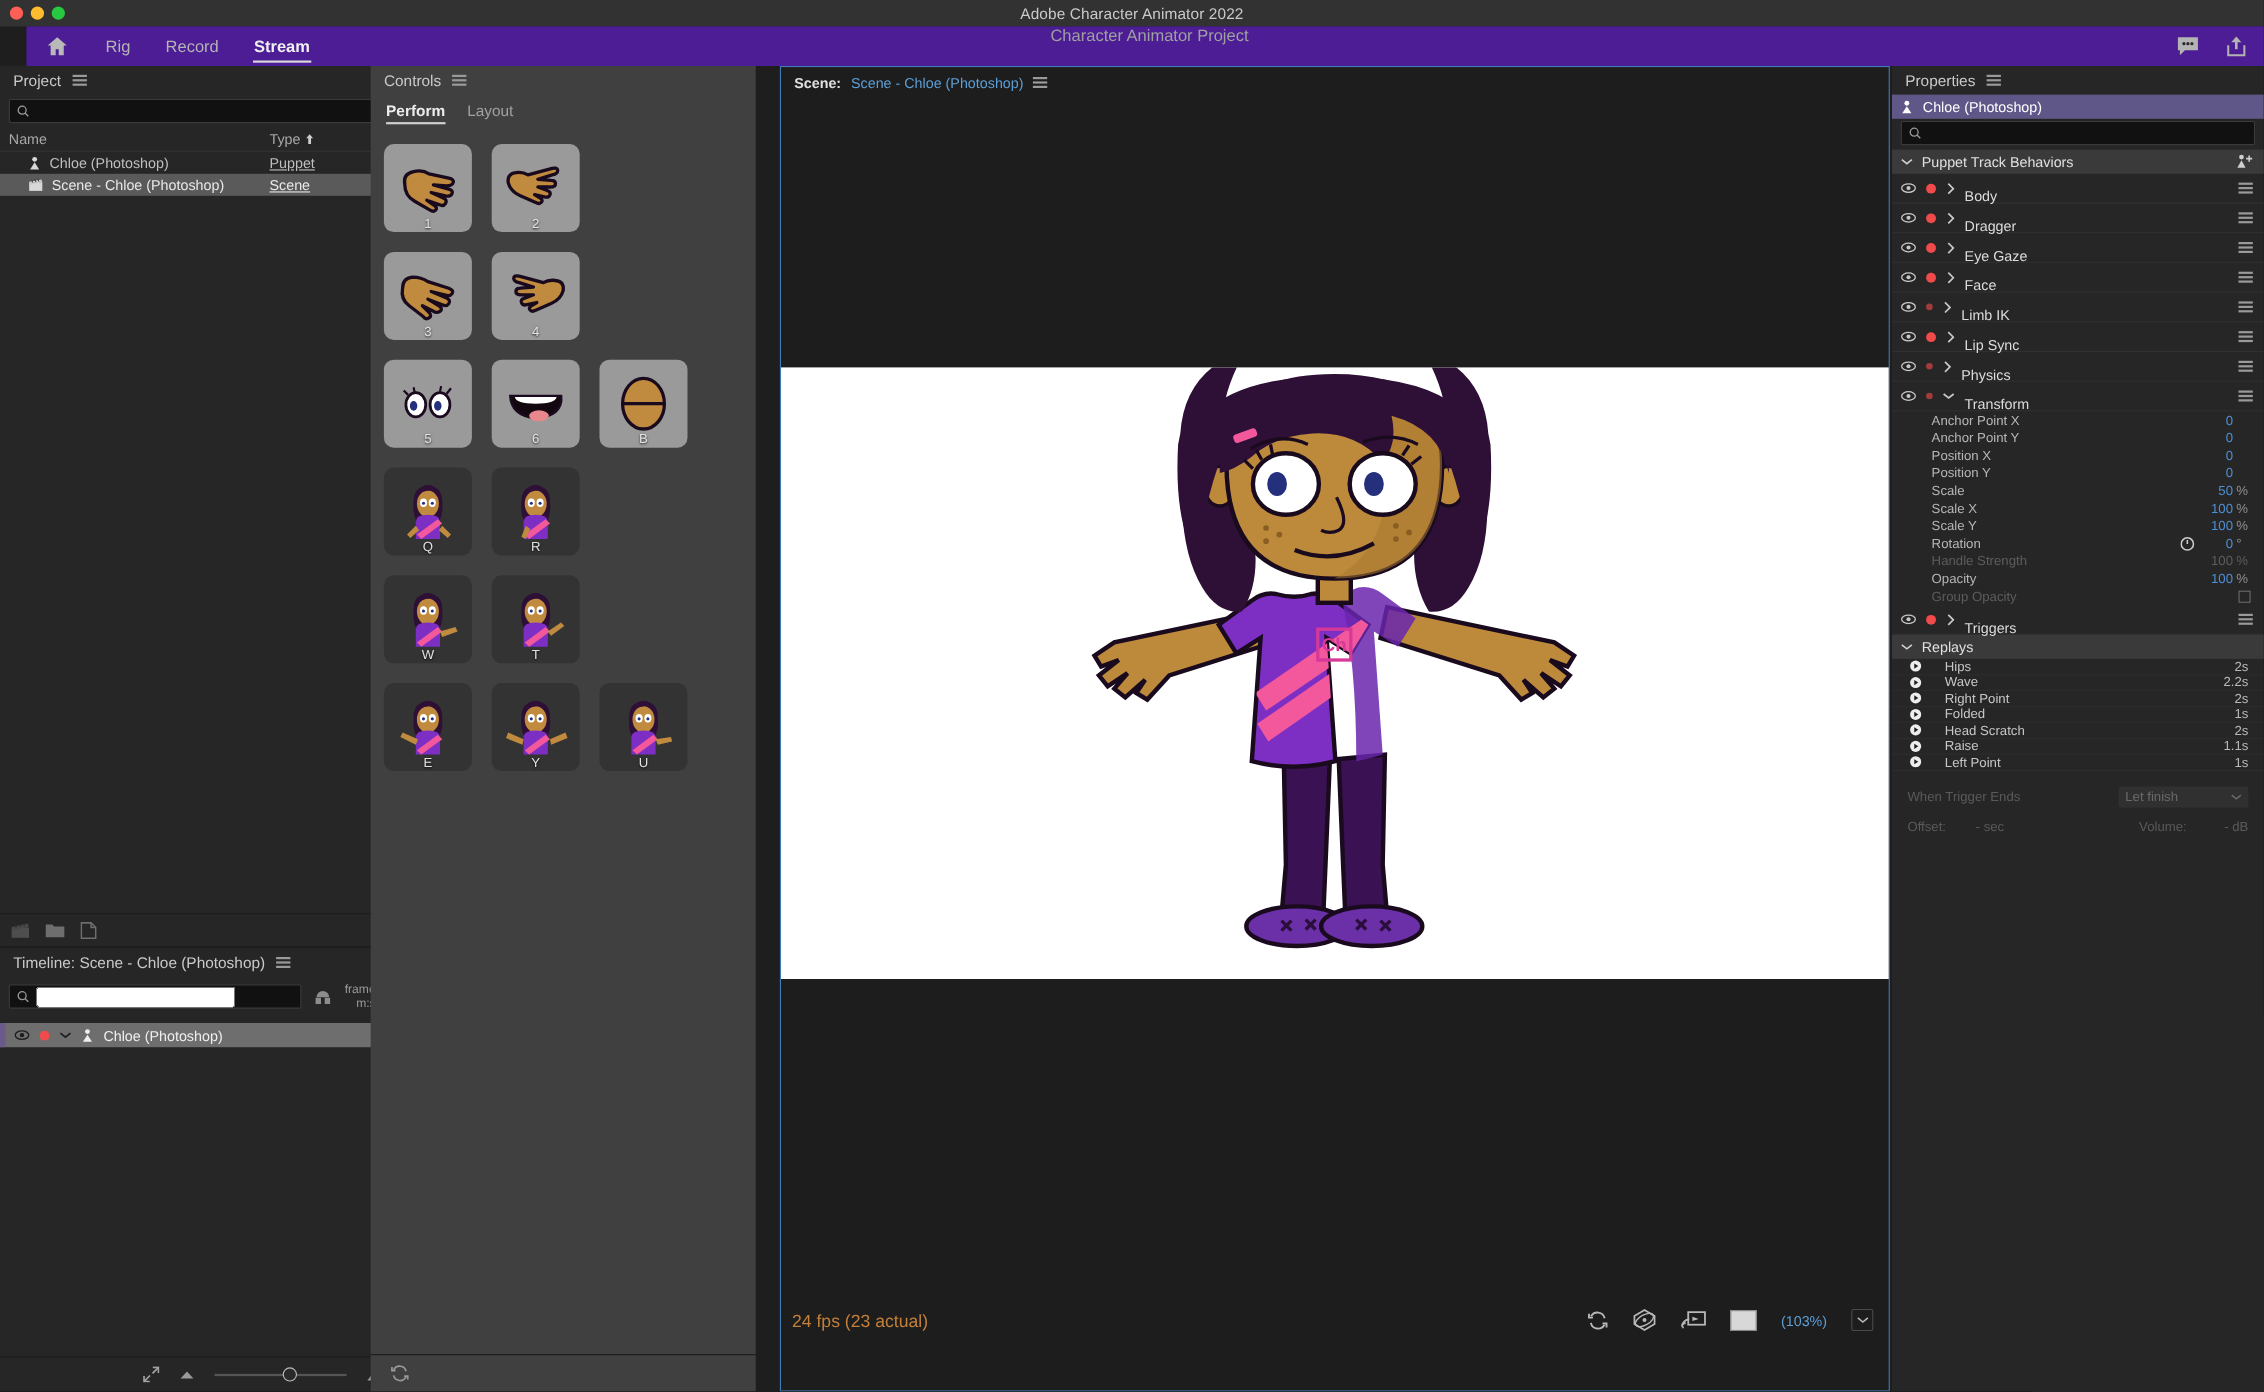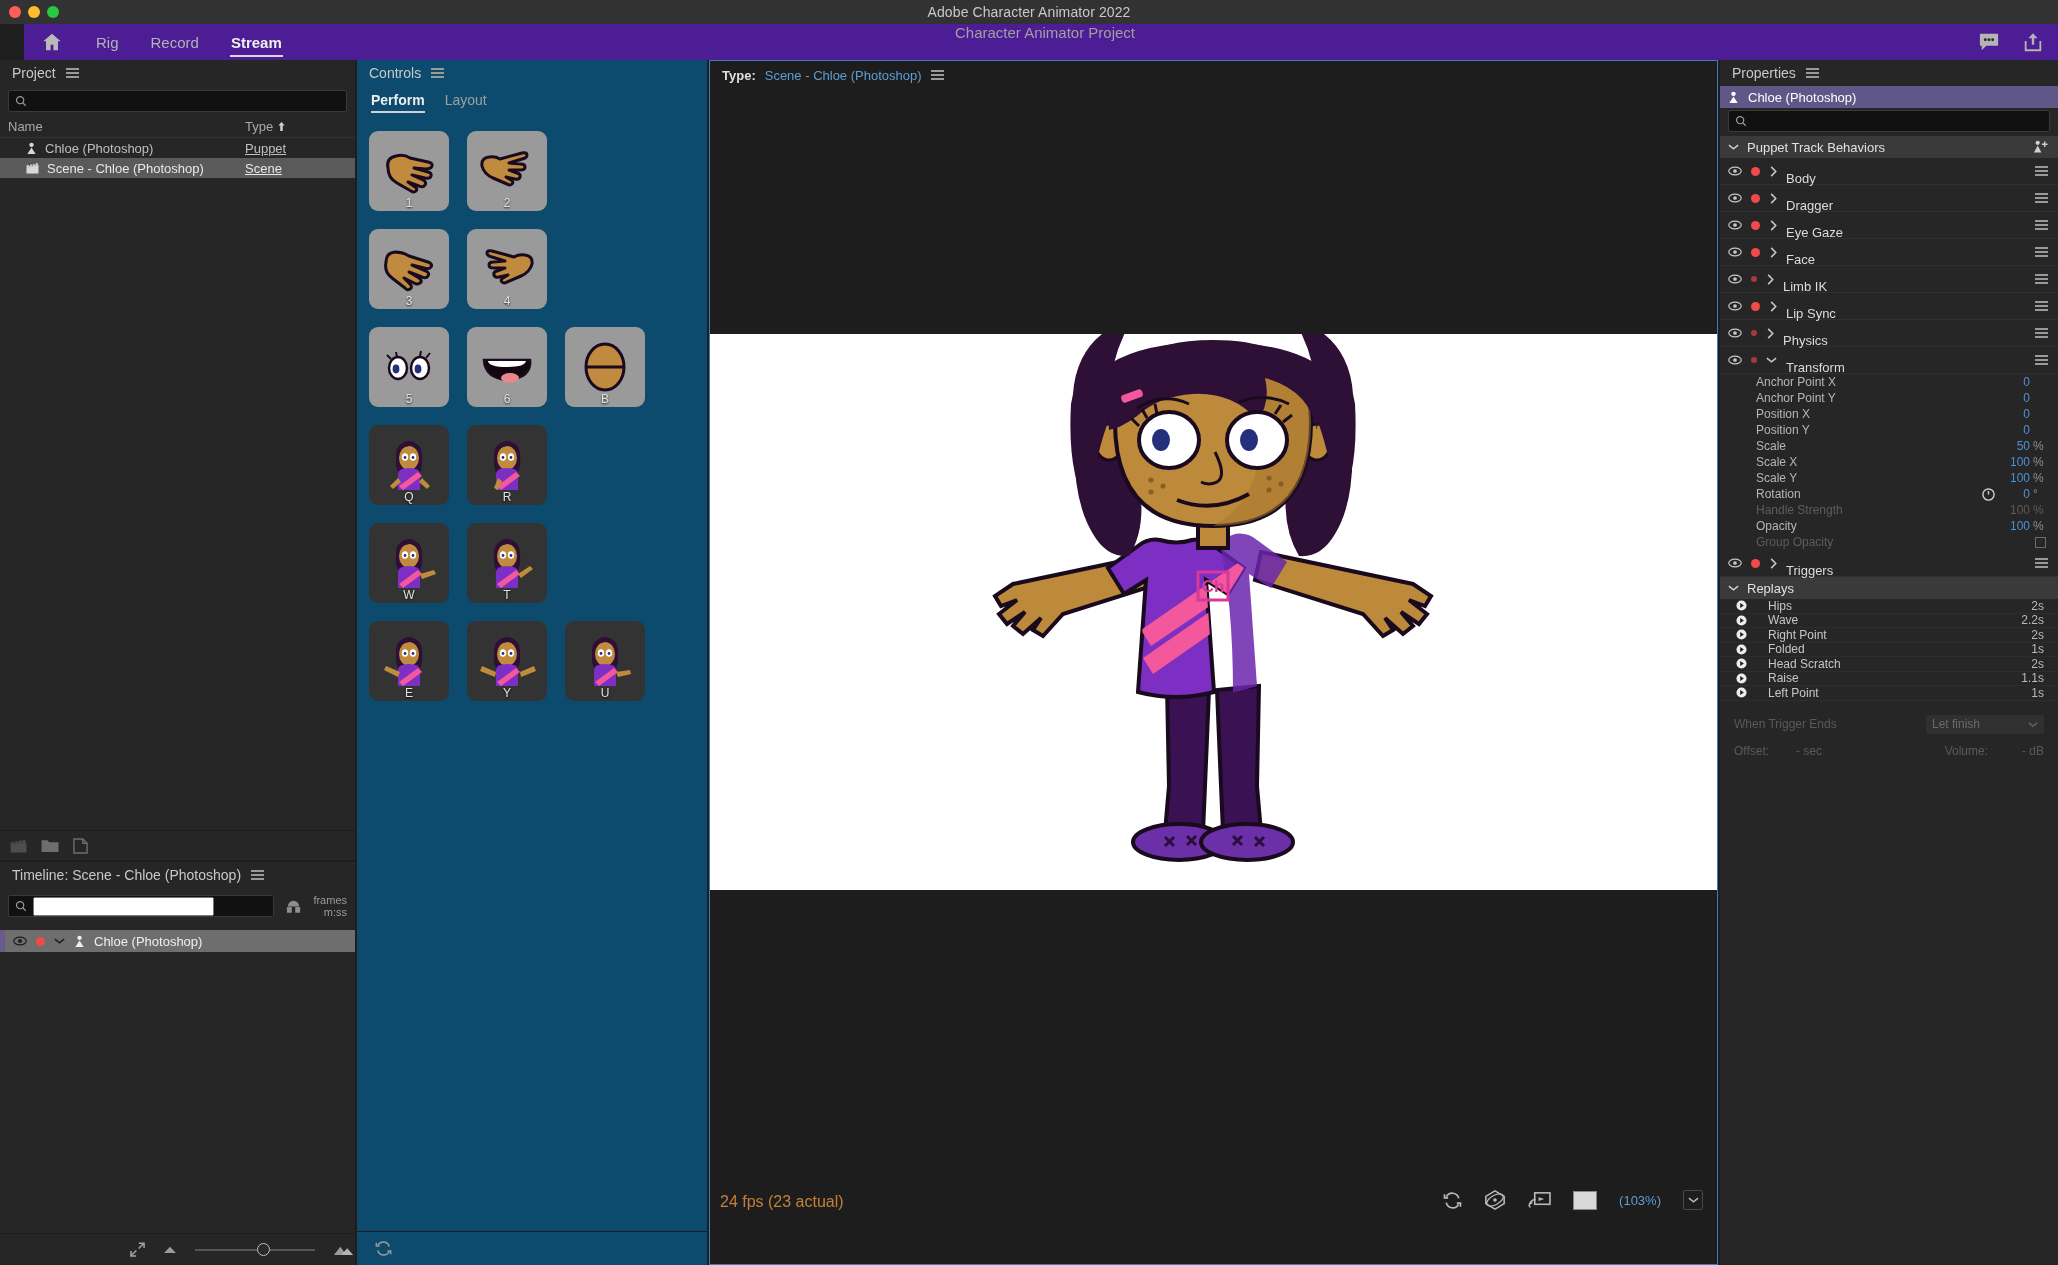--- a/index.html
+++ b/index.html
@@ -101,21 +101,21 @@
     border-top: 1px solid #1c1c1c;
   }
   .slider { width: 148px; height: 10px; position: relative; display:flex; align-items:center; }
   .slider .bar { position:absolute; left:0; right:0; height:2px; background:#555; }
   .slider .knob {
     position:absolute; left: 62px; width:13px; height:13px; border-radius:50%;
     border:1.5px solid #bcbcbc; background:#2a2a2a;
   }
 
   
-  #controls { left: 357px; top: 60px; width: 350px; height: 1205px; background: #0c4a6e; }
+  #controls { left: 337px; top: 60px; width: 350px; height: 1205px; background: #404040; }
   .ctl-tabs { display: flex; gap: 20px; padding: 6px 14px 0 14px; }
   .ctl-tab { font-size: 14px; color: #a0a0a0; padding-bottom: 5px; position: relative; }
   .ctl-tab.active { color: #ededed; font-weight: bold; }
   .ctl-tab.active::after { content:""; position:absolute; left:0; right:0; bottom:0; height:2px; background:#d0d0d0; }
   .trig-grid {
     display: grid; grid-template-columns: repeat(3, 98px); gap: 0px 0px;
     padding: 18px 0 0 12px;
   }
   .trig-cell { width: 98px; height: 98px; display: flex; align-items: flex-start; justify-content: flex-start; }
   .trig {
@@ -635,21 +635,21 @@
             <path d="M15 7A6.3 6.3 0 0 0 3.2 5.6" fill="none" stroke="#9a9a9a" stroke-width="1.6"></path>
             <path d="M3 11a6.3 6.3 0 0 0 11.8 1.4" fill="none" stroke="#9a9a9a" stroke-width="1.6"></path>
             <path d="M1.4 3v3.4h3.4M16.6 15v-3.4h-3.4" fill="none" stroke="#9a9a9a" stroke-width="1.6"></path>
           </svg>
       </span>
     </div>
   </div>
 
   <div class="panel" id="scene">
     <div class="scene-head">
-      <span class="lbl">Type:</span>
+      <span class="lbl">Scene:</span>
       <span class="val">Scene - Chloe (Photoshop)</span>
       <span class="hamburger">
           <i></i>
           <i></i>
           <i></i>
         </span>
     </div>
 
     <div class="stage-wrap">
       <div class="stage">

